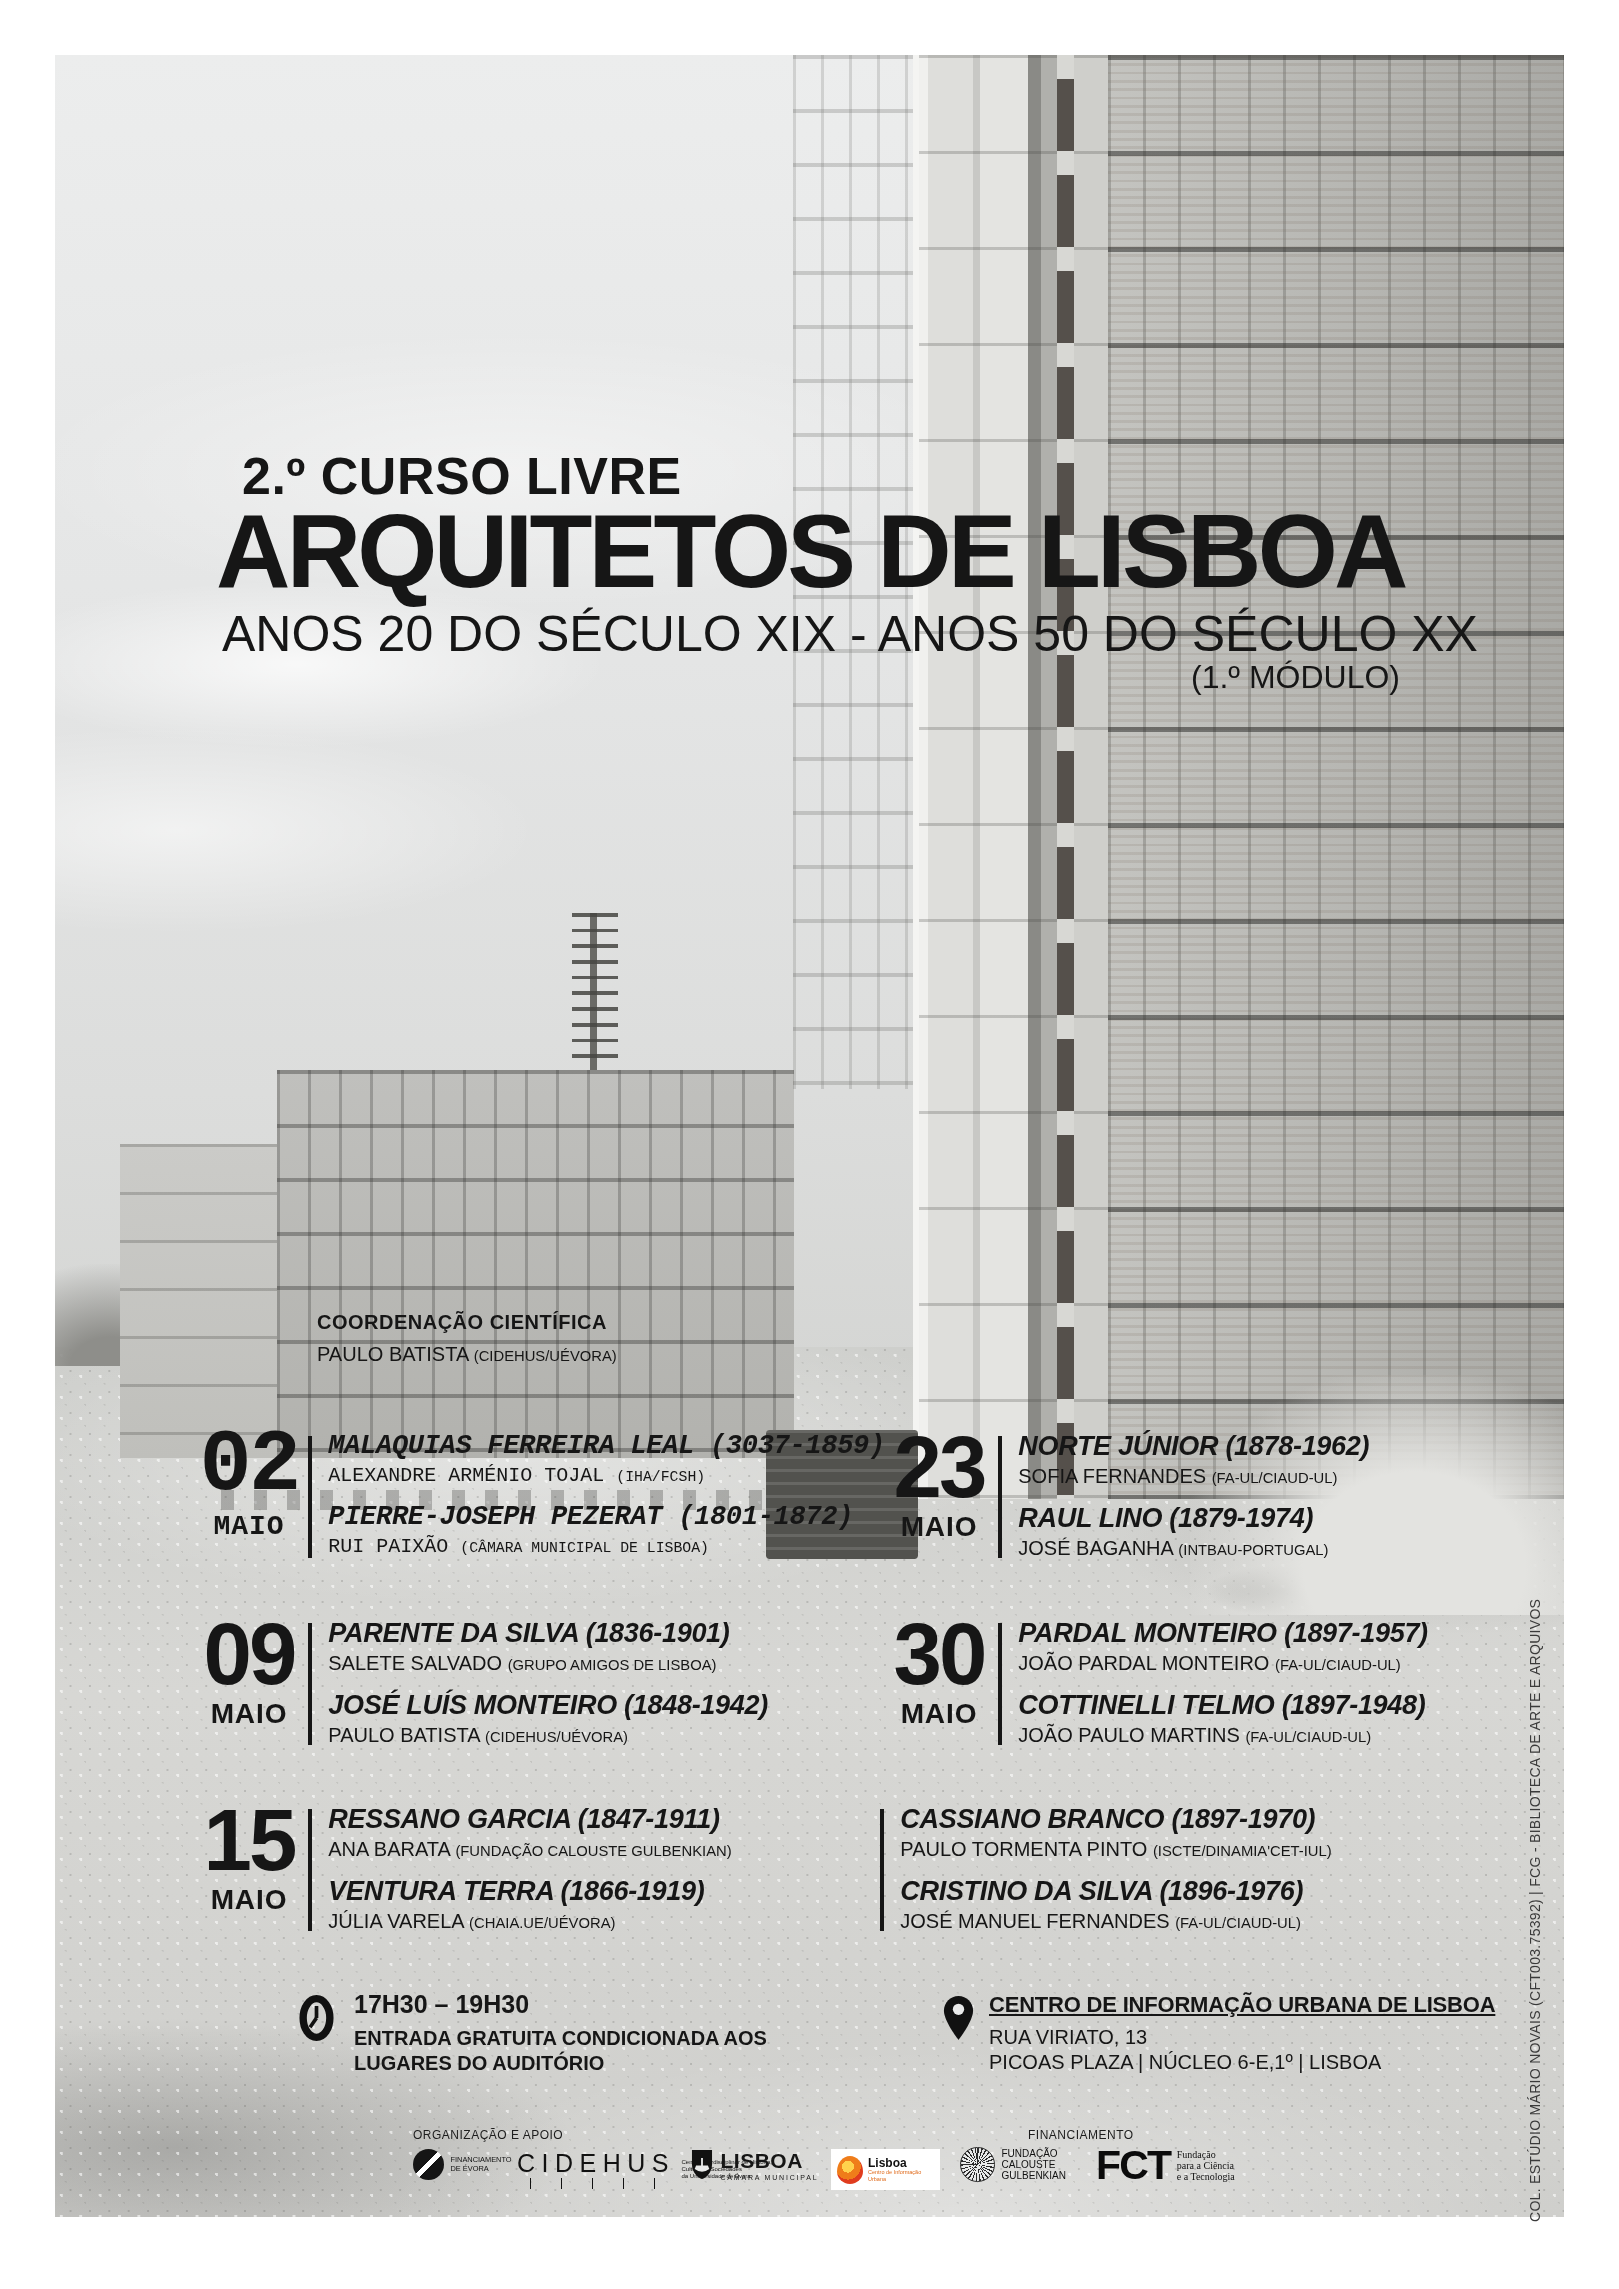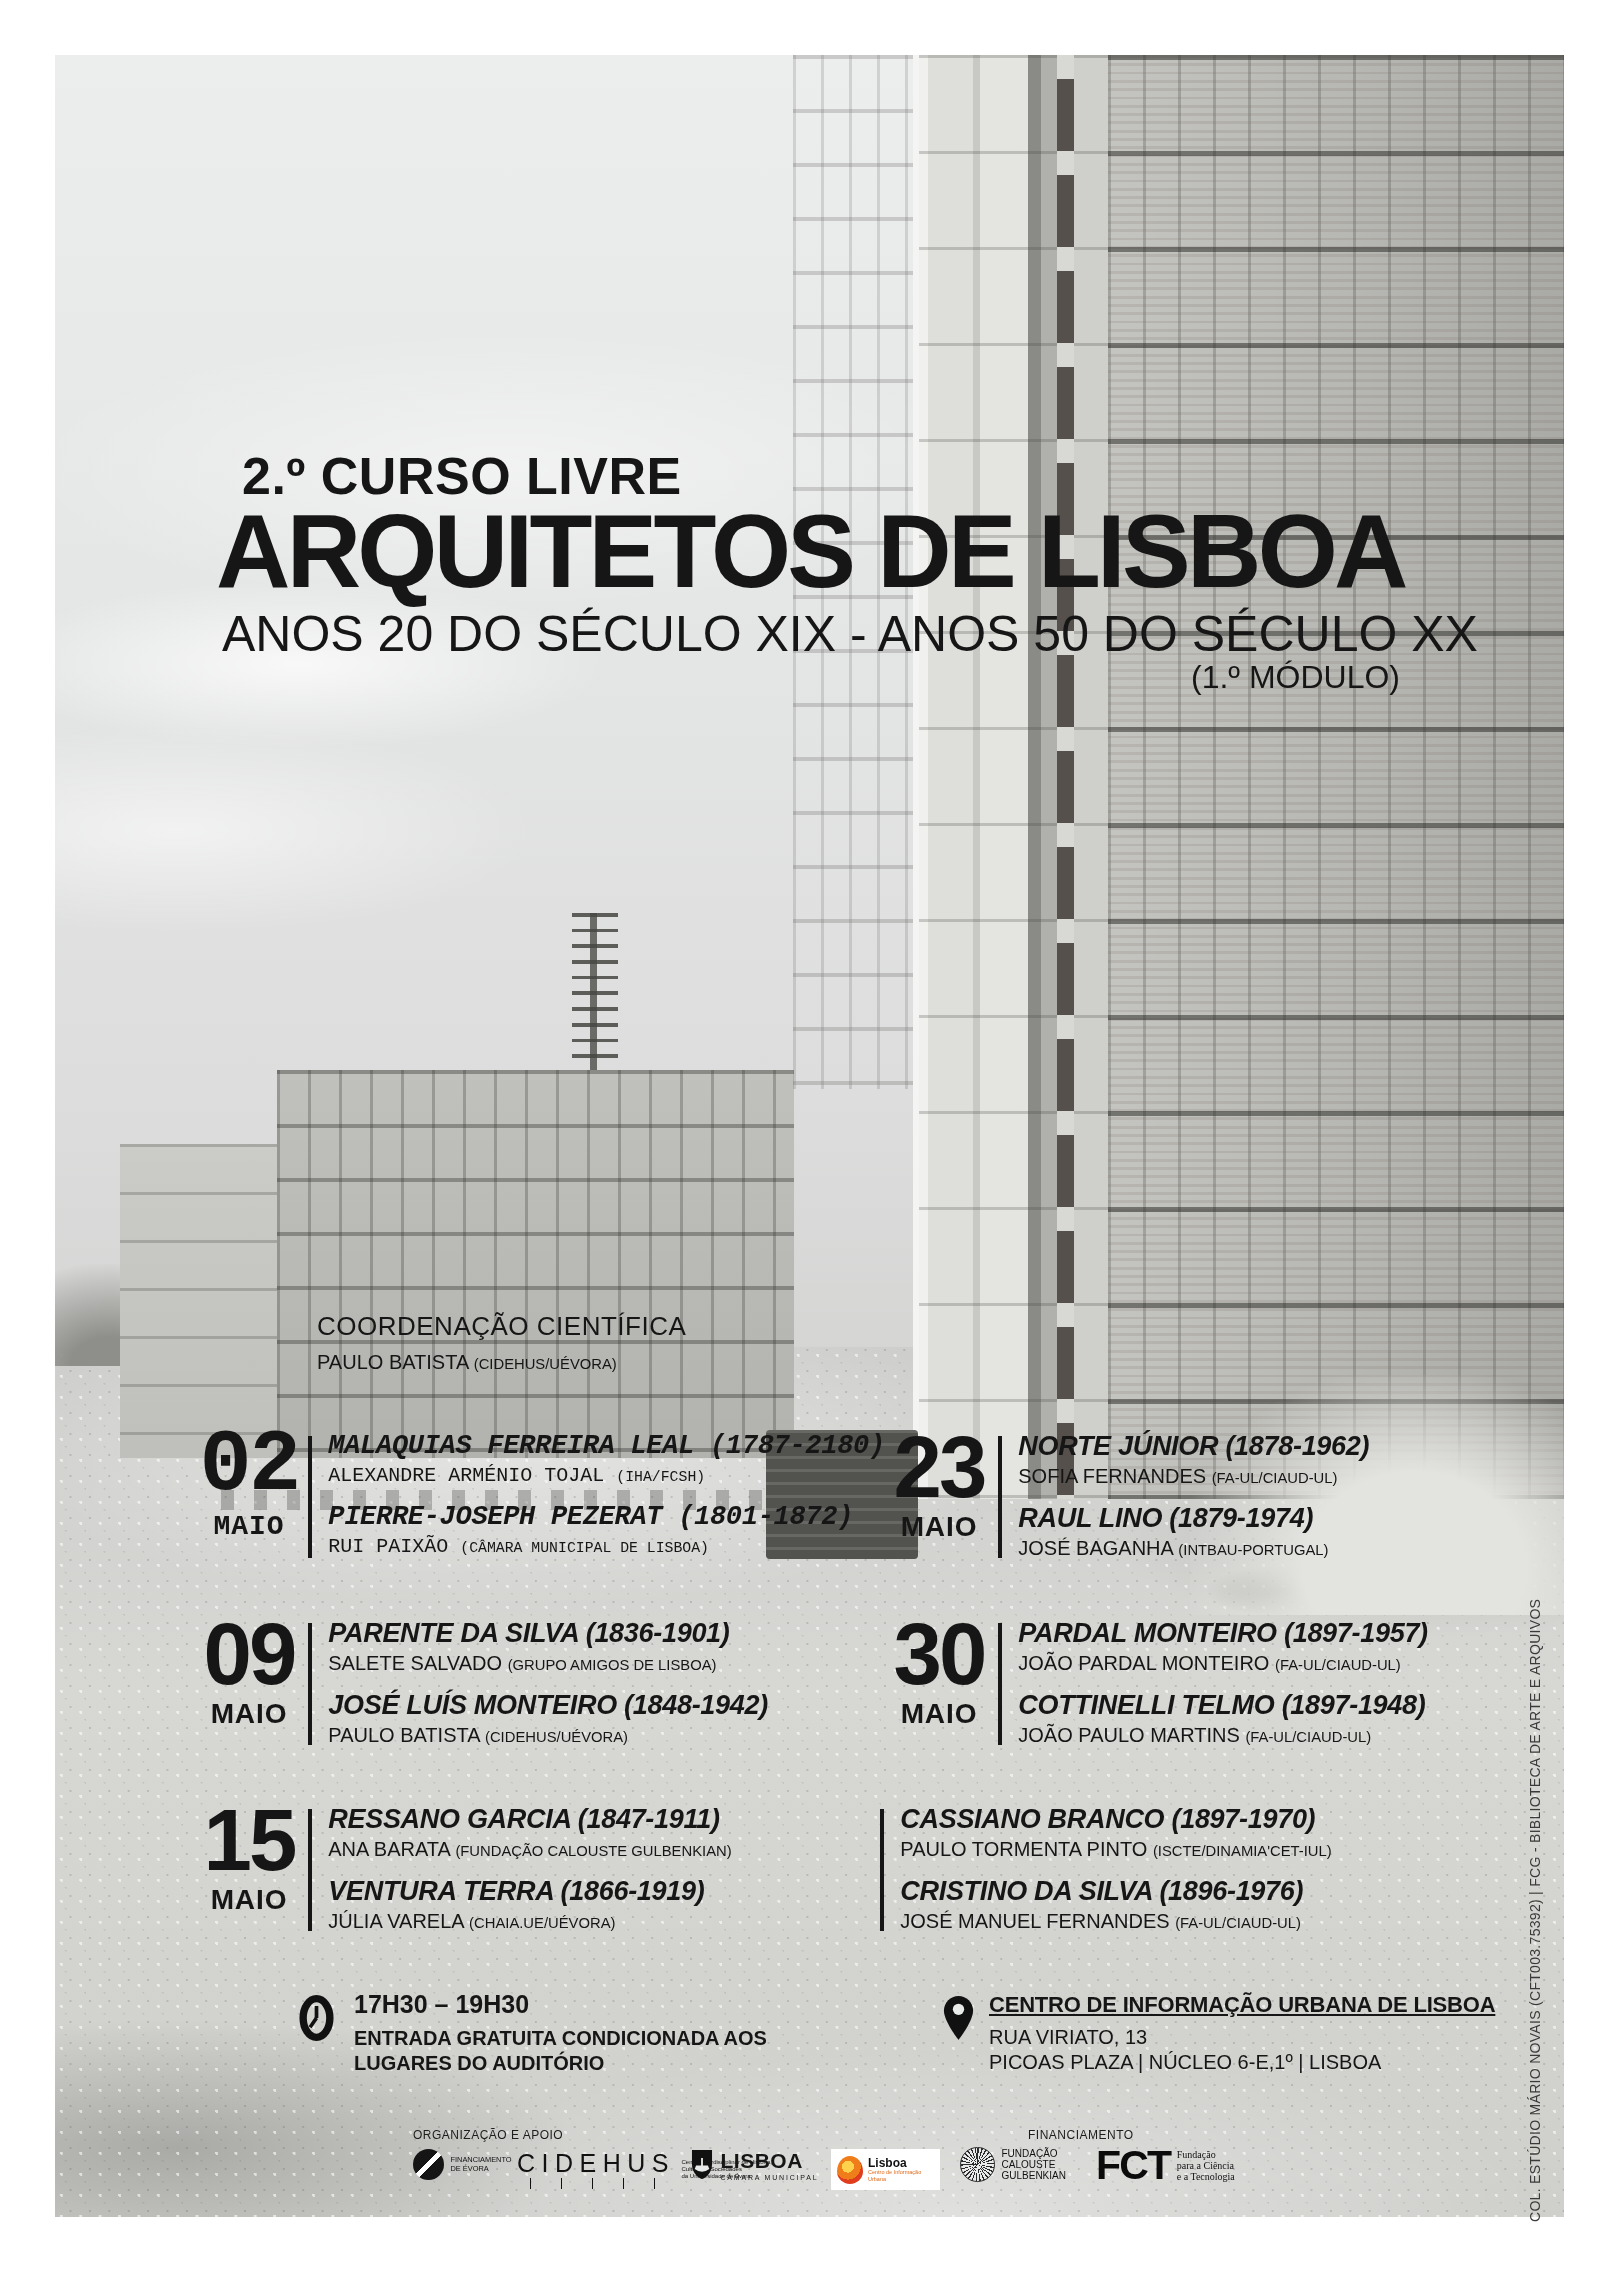--- a/index.html
+++ b/index.html
@@ -56,21 +56,21 @@
   .rubble{position:absolute;left:1135px;top:1320px;width:374px;height:240px;
        background:radial-gradient(ellipse at 60% 80%,#e3e3e0 35%,transparent 75%),
                   radial-gradient(ellipse 111px 37px at 25% 90%,rgba(70,70,66,.35),transparent 70%);}
   .debris{position:absolute;left:166px;top:1435px;width:665px;height:20px;opacity:.5;
        background:repeating-linear-gradient(90deg,rgba(40,40,38,.55) 0 13px,transparent 13px 33px);}
   
   .kicker{font-size:52px;line-height:1;letter-spacing:0.5px;}
   .title{font-size:103px;line-height:1;font-weight:700;letter-spacing:-3.7px;}
   .subtitle{font-size:50px;line-height:1;}
   .module{font-size:32px;line-height:1;}
-  .coord-h{font-size:26px;font-weight:400;letter-spacing:0.5px;}
+  .coord-h{font-size:20px;font-weight:700;letter-spacing:0.5px;}
   .coord-n{font-size:20px;margin-top:9.2px;}
   .aff{font-size:14.8px;}
   .session{position:absolute;display:flex;}
   .s-date{width:118px;text-align:center;flex:0 0 auto;}
   .day{font-size:87px;line-height:.8;font-weight:700;letter-spacing:-2.8px;}
   .month{font-size:28px;font-weight:700;letter-spacing:0.9px;margin-top:9.2px;}
   .s-div{width:3.7px;background:#161616;height:122px;margin-top:3.7px;flex:0 0 auto;}
   .s-talks{margin-left:16.6px;padding-top:0;}
   .t-title{font-size:27px;line-height:29px;font-weight:700;font-style:italic;letter-spacing:-0.3px;}
   .t-sub{font-size:20px;line-height:22px;margin-top:3.7px;}
@@ -143,21 +143,21 @@
   </div>
 
   <div class="session" style="left:190px;top:1432px;font-family:Liberation Mono, monospace;">
     <div class="s-date">
       <div class="day">02</div>
       <div class="month">MAIO</div>
     </div>
     <div class="s-div"></div>
     <div class="s-talks">
       <div class="talk">
-        <div class="t-title">MALAQUIAS FERREIRA LEAL (1787-2180)</div>
+        <div class="t-title">MALAQUIAS FERREIRA LEAL (3037-1859)</div>
         <div class="t-sub"><span>ALEXANDRE ARMÉNIO TOJAL</span> <span class="aff">(IHA/FCSH)</span></div>
       </div>
       <div class="talk">
         <div class="t-title">PIERRE-JOSEPH PEZERAT (1801-1872)</div>
         <div class="t-sub"><span>RUI PAIXÃO</span> <span class="aff">(CÂMARA MUNICIPAL DE LISBOA)</span></div>
       </div>
     </div>
   </div>
 
   <div class="session" style="left:190px;top:1619px;">

